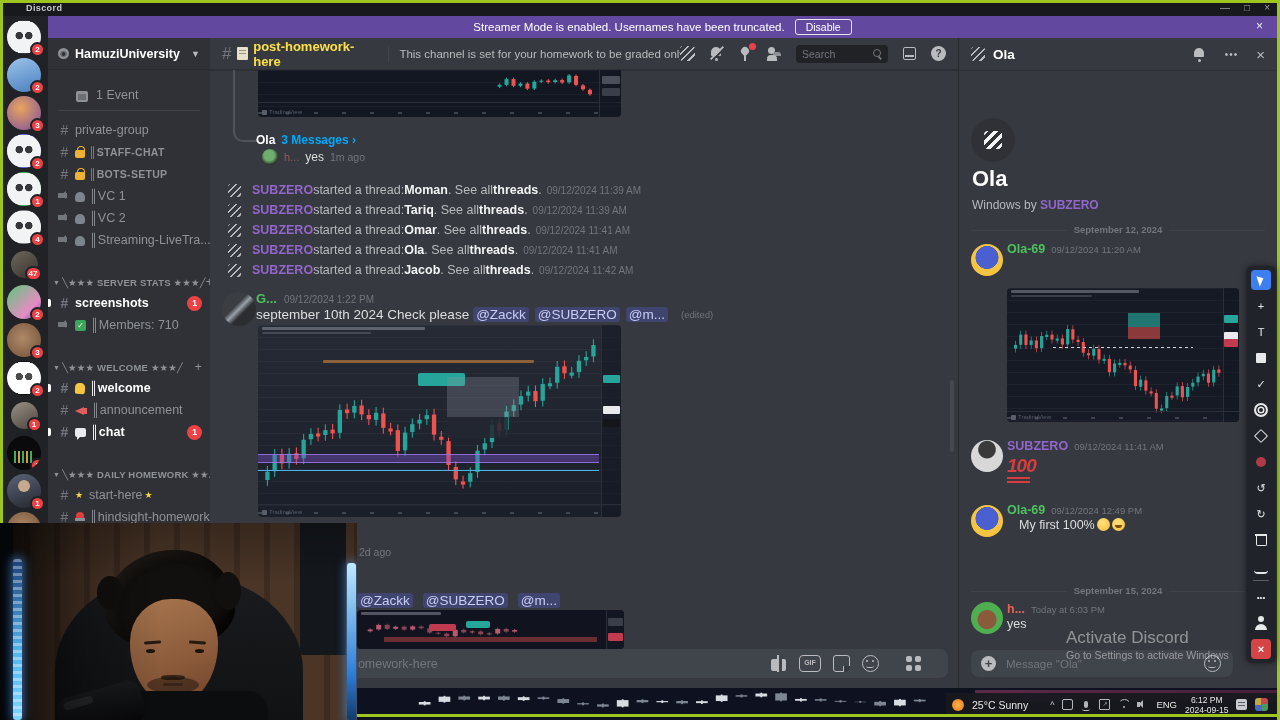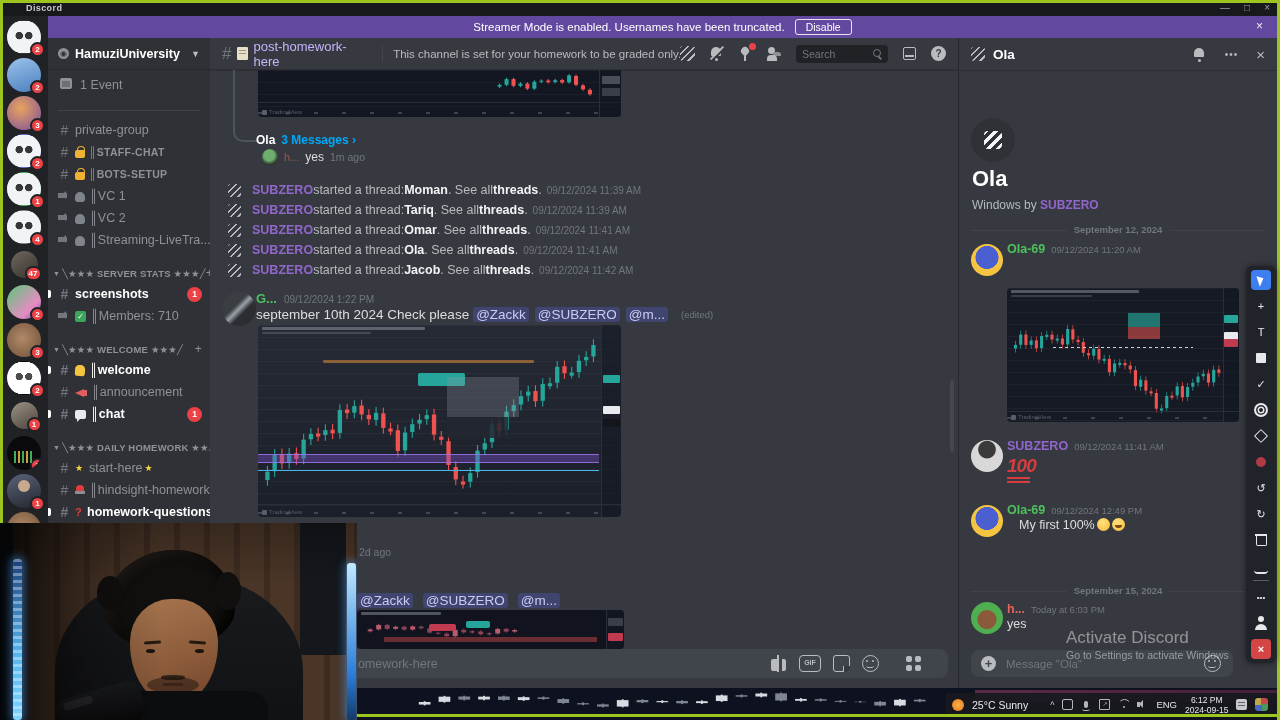--- a/index.html
+++ b/index.html
@@ -54,26 +54,26 @@
     display:flex;align-items:center;justify-content:center;color:#2f3136;font-size:8px}
   .server-header .chev{margin-left:auto;color:#b9bbbe;font-size:9px}
   .chan-scroll{position:absolute;left:0;right:0;top:32px;bottom:0;overflow:hidden;padding-top:8px}
   .chan{height:22px;display:flex;align-items:center;padding-left:10px;padding-right:8px;color:#8e9297;
     font-size:12.5px;position:relative;white-space:nowrap}
   .chan .hash{width:13px;color:#72767d;font-size:14px;margin-right:4px;text-align:center;flex:none}
   .chan.unreadrow{color:#fff;font-weight:600}
   .chan .cbadge{margin-left:auto;min-width:15px;height:15px;border-radius:8px;background:#ed4245;color:#fff;
     font-size:8.5px;font-weight:bold;display:flex;align-items:center;justify-content:center;padding:0 3px}
   .chan .pill{position:absolute;left:0;top:7px;width:3px;height:8px;border-radius:0 2px 2px 0;background:#fff}
-  .cat{height:20px;margin-top:12px;display:flex;align-items:center;padding:0 8px 0 5px;color:#8e9297;
+  .cat{height:20px;margin-top:21px;display:flex;align-items:center;padding:0 8px 0 5px;color:#8e9297;
     font-size:9.5px;font-weight:bold;letter-spacing:.2px;white-space:nowrap}
   .cat .caret{font-size:7px;margin-right:2px}
   .cat .plus{margin-left:auto;font-size:12px;font-weight:normal}
   .sep-line{height:1px;background:#3f4248;margin:8px 10px}
-  .ev-row{height:24px;display:flex;align-items:flex-start;padding-left:12px;color:#8e9297;font-size:12.5px}
+  .ev-row{height:24px;display:flex;align-items:flex-end;padding-left:28px;color:#8e9297;font-size:12.5px}
   
   .e{display:inline-block;width:11px;height:11px;margin-right:4px;position:relative;flex:none}
   .e-cal{width:12px;height:11px;background:#8e9297;border-radius:2px;margin-right:8px}
   .e-cal::after{content:"";position:absolute;left:2px;right:2px;top:3px;bottom:2px;background:#2f3136;opacity:.35}
   .e-lock{width:10px;height:8px;background:#f0b232;border-radius:2px;margin-top:3px}
   .e-lock::before{content:"";position:absolute;left:2px;top:-4px;width:6px;height:6px;border:1.5px solid #f0b232;border-bottom:none;border-radius:4px 4px 0 0}
   .e-spk{width:12px}
   .e-spk::before{content:"";position:absolute;left:0;top:3px;border-left:4px solid transparent;border-top:0;
     width:5px;height:5px;background:#72767d}
   .e-spk::after{content:"";position:absolute;left:3px;top:1px;border-right:5px solid #72767d;border-top:4.5px solid transparent;border-bottom:4.5px solid transparent}
@@ -92,21 +92,21 @@
   .e-star{color:#f5d442;font-size:9px;width:10px;line-height:11px}
 
   
   .chat{position:absolute;left:210px;top:38px;width:748px;bottom:0;background:#36393f;z-index:1}
   .chat-header{position:absolute;left:0;top:0;right:0;height:32px;border-bottom:1px solid #2e3035;
     display:flex;align-items:center;padding:0 12px;box-shadow:0 1px 0 rgba(0,0,0,.15)}
   .chat-header .hash{color:#72767d;font-size:17px;margin-right:6px}
   .memo{width:11px;height:13px;background:#e8e0c9;border-radius:1px;margin-right:5px;position:relative}
   .memo::after{content:"";position:absolute;left:2px;top:3px;right:2px;height:6px;
     background:repeating-linear-gradient(#9a9residual 0 0);background:repeating-linear-gradient(180deg,#9a9480 0 1px,transparent 1px 3px)}
-  .chan-title{color:#c4b5fd;font-weight:normal;font-size:13px;margin-right:10px}
+  .chan-title{color:#fde047;font-weight:bold;font-size:13px;margin-right:10px}
   .vdiv{width:1px;height:16px;background:#42454a;margin-right:10px}
   .topic{color:#b9bbbe;font-size:11.5px;white-space:nowrap;overflow:hidden;max-width:300px}
   .hicons{margin-left:auto;display:flex;align-items:center;gap:14px}
   .hic{position:relative;width:15px;height:15px;flex:none}
   .ic-threads{background:repeating-linear-gradient(135deg,#b9bbbe 0 2px,transparent 2px 5px);border-radius:3px}
   .ic-bell::before{content:"";position:absolute;left:2px;top:1px;width:10px;height:9px;background:#b9bbbe;border-radius:5px 5px 1px 1px}
   .ic-bell::after{content:"";position:absolute;left:6px;bottom:0;width:3px;height:3px;background:#b9bbbe;border-radius:50%}
   .ic-bell.muted .slash{position:absolute;left:-1px;top:6px;width:18px;height:2px;background:#b9bbbe;transform:rotate(-45deg);box-shadow:0 2px 0 #36393f}
   .ic-pin::before{content:"";position:absolute;left:3px;top:1px;width:8px;height:8px;background:#b9bbbe;border-radius:50% 50% 50% 0;transform:rotate(-45deg)}
   .ic-pin::after{content:"";position:absolute;left:6px;bottom:0;width:2px;height:5px;background:#b9bbbe}

